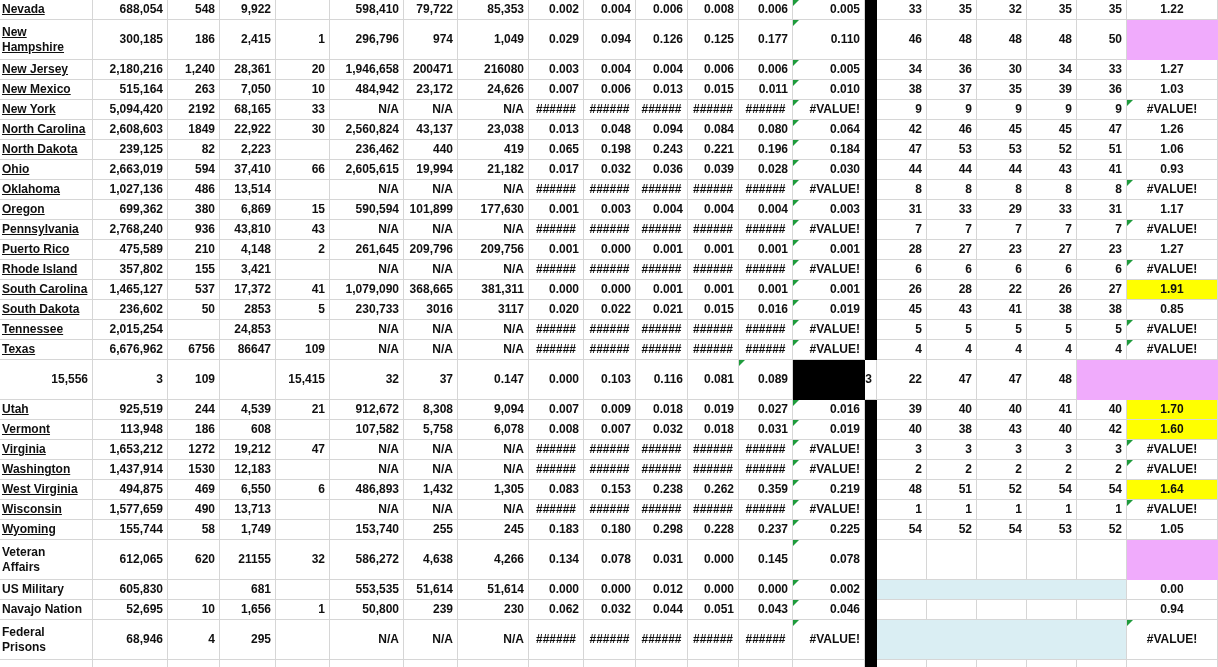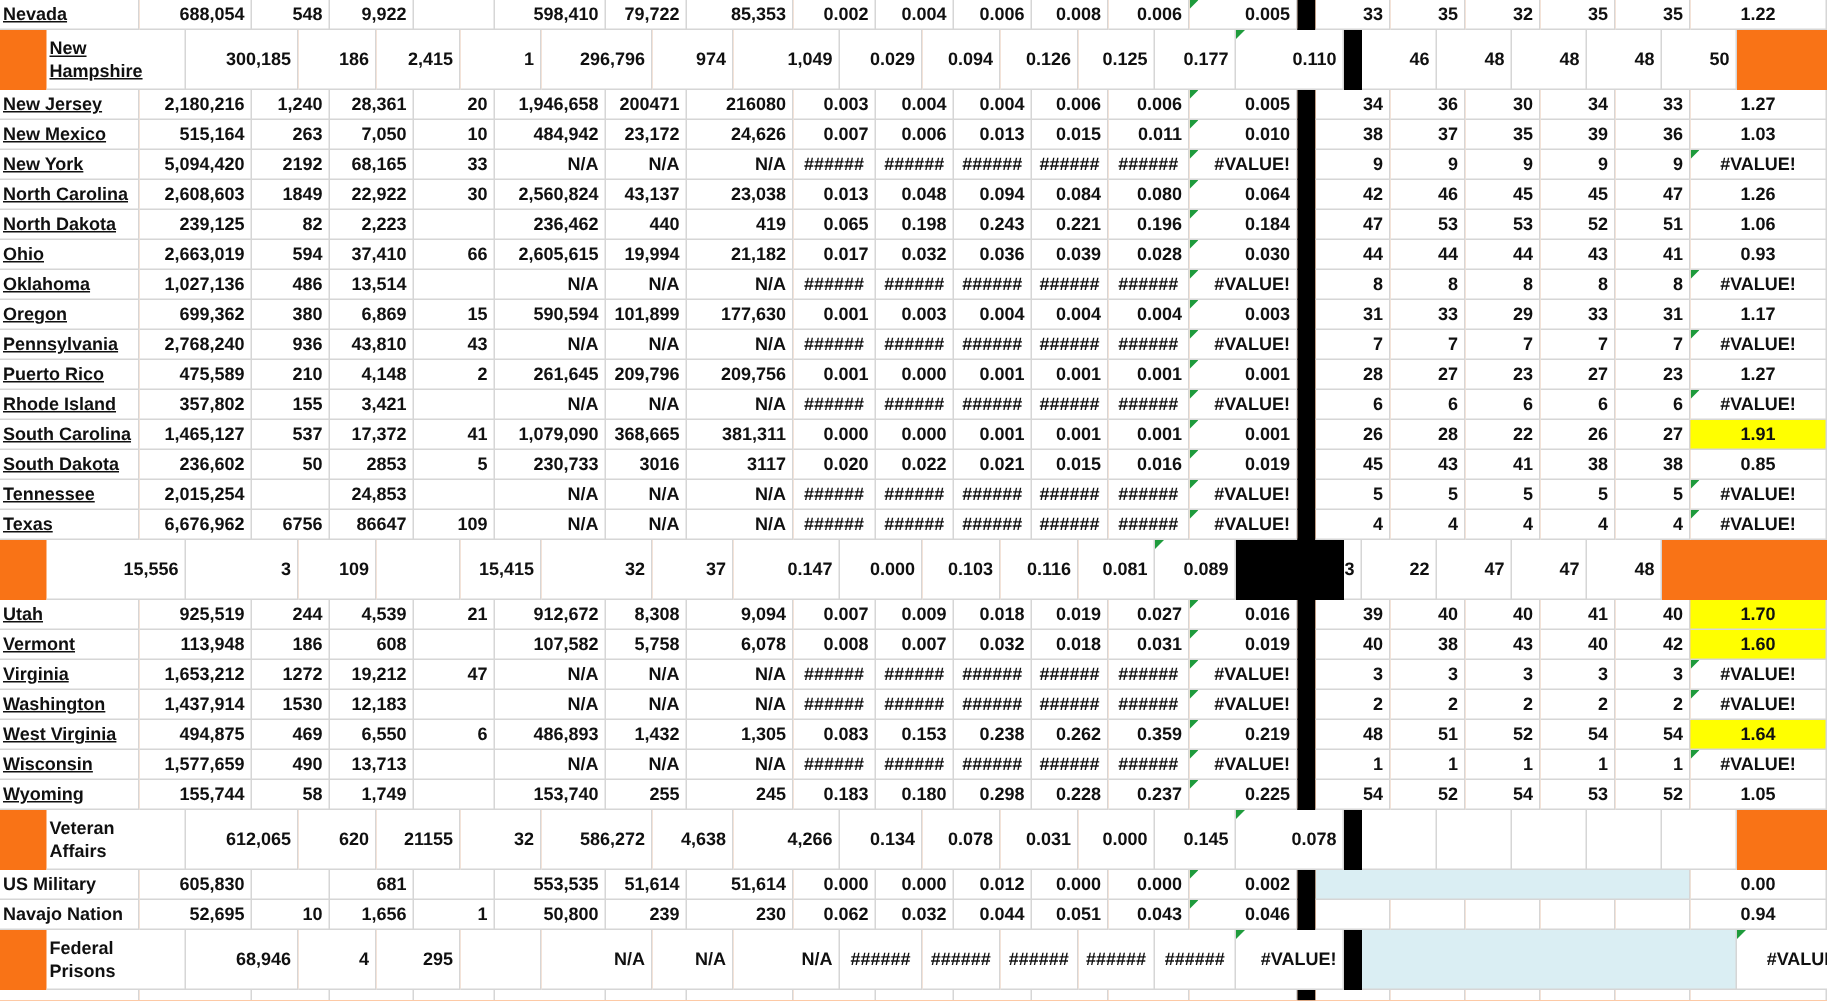--- a/index.html
+++ b/index.html
@@ -1,26 +1,26 @@
 <!DOCTYPE html>
 <html><head>
 <meta charset="utf-8">
 <style>
   html,body{margin:0;padding:0;background:#fff;}
   body{font-family:"Liberation Sans", sans-serif;}
   #sheet{
-    width:1218px;height:667px;overflow:hidden;background:#f97316;
+    width:1218px;height:667px;overflow:hidden;background:#f0abfc;
     --grid:#d6d6d6; --sep:#000000; --yellow:#ffff00; --blue:#daeef3; --green:#1e9b3c;
   }
   .row{
     display:grid;
     grid-template-columns:93px 75px 52px 56px 54px 74px 54px 71px 55px 52px 52px 51px 54px 72px 12px 50px 50px 50px 50px 50px 91px;
     height:20px;
   }
-  .row.tall{height:40px;margin-left:31px;}
+  .row.tall{height:40px;}
   .row.filler{height:7px;}
   .cell{
     position:relative;box-sizing:border-box;overflow:hidden;
     border-right:1px solid var(--grid);border-bottom:1px solid var(--grid);
     background:#fff;display:flex;align-items:center;justify-content:flex-end;
     padding:0 4px;font-size:12px;font-weight:700;color:#101010;line-height:1.25;
     white-space:nowrap;
   }
   .cell.name{justify-content:flex-start;padding:0 2px;white-space:normal;}
   .cell.name .link{text-decoration:underline;color:#101010;cursor:pointer;}

